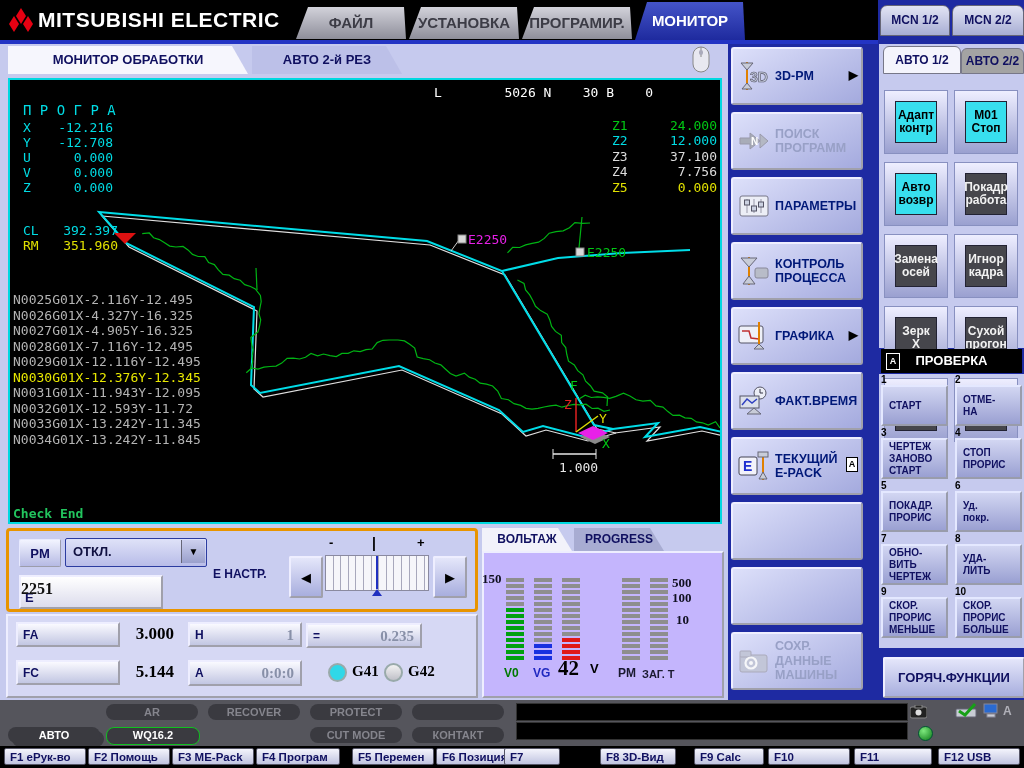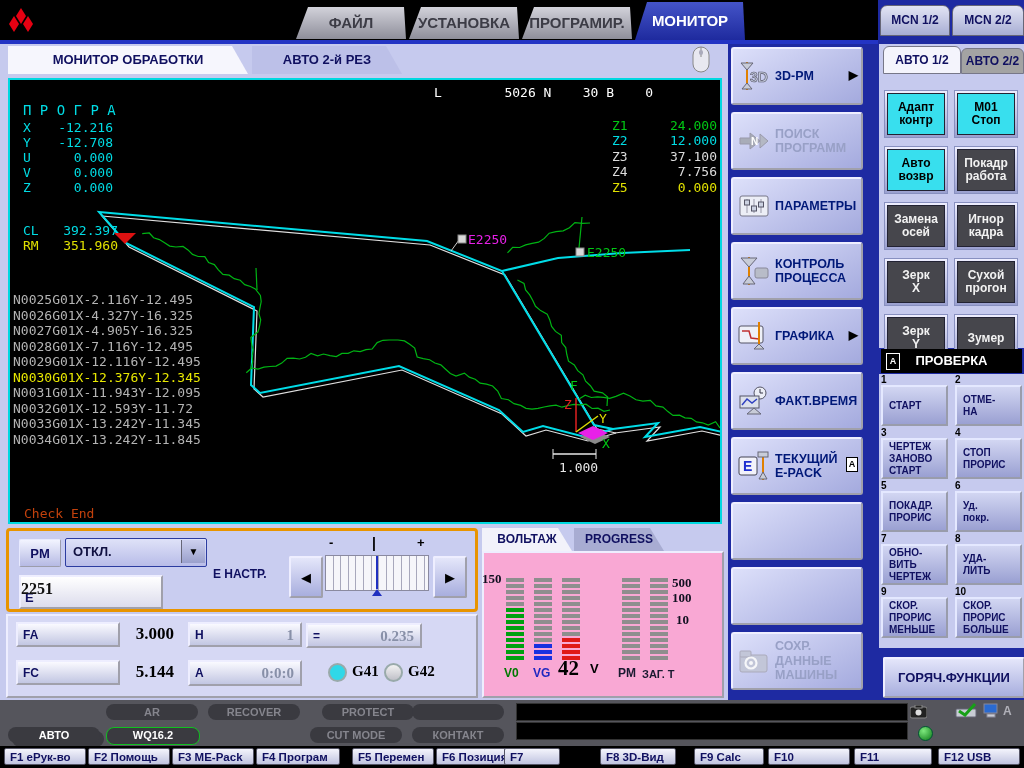--- a/index.html
+++ b/index.html
@@ -58,21 +58,21 @@
   #fieldspanel{position:absolute;left:6px;top:614px;width:472px;height:84px;background:#d6d8f4;border:2px outset #eef;box-sizing:border-box;}
   .fbox{position:absolute;height:25px;background:linear-gradient(#fafaff,#c2c6e2);border:2px outset #eef;box-sizing:border-box;}
   .fbox .fl{position:absolute;left:5px;top:4px;font-weight:bold;font-size:12px;color:#101060;}
   .fbox .fv{position:absolute;right:6px;top:3px;font-size:15px;color:#8890a8;}
   .fval{position:absolute;font-size:17px;color:#000;text-align:right;}
   .radio{position:absolute;width:15px;height:15px;border-radius:50%;border:2px solid #9aa;box-sizing:content-box;}
 
   
   .vtab{position:absolute;top:528px;height:23px;line-height:23px;text-align:center;font-weight:bold;font-size:12px;
         color:#101060;clip-path:polygon(0 0,calc(100% - 14px) 0,100% 100%,0 100%);}
-  #voltbody{position:absolute;left:482px;top:551px;width:242px;height:147px;background:#f9a8d4;border:2px outset #eef;box-sizing:border-box;}
+  #voltbody{position:absolute;left:482px;top:551px;width:242px;height:147px;background:#c4b5fd;border:2px outset #eef;box-sizing:border-box;}
   .bar{position:absolute;width:18px;top:25px;}
   .seg{width:18px;height:4px;margin-bottom:2px;}
   .vlab{position:absolute;font-weight:bold;font-size:12px;}
 
   
   #sidebar{position:absolute;left:731px;top:47px;width:132px;}
   .sbtn{position:relative;height:58px;margin-bottom:7px;background:linear-gradient(150deg,#dde0fa,#a4aade);
         border:2px outset #eef;border-radius:3px;display:flex;align-items:center;gap:5px;padding:0 5px;
         color:#001878;font-weight:bold;font-size:12.5px;white-space:pre-line;line-height:1.15;box-sizing:border-box;}
   .sbtn.disabled{color:#98a0c6;}
@@ -80,21 +80,21 @@
   .sbtn .badge{position:absolute;right:3px;top:18px;width:10px;height:13px;border:1px solid #000;background:#fff;
         color:#000;font-size:9px;font-weight:bold;text-align:center;line-height:13px;}
   .icw{width:32px;flex:0 0 32px;display:flex;justify-content:center;}
 
   
   .autotab{position:absolute;height:26px;line-height:26px;text-align:center;font-weight:bold;font-size:12px;color:#101060;
         border-radius:6px 6px 0 0;border:1px solid #778;}
   #rcolbg1{position:absolute;left:879px;top:44px;width:145px;height:304px;background:#c6caee;}
   #rcolbg2{position:absolute;left:879px;top:374px;width:145px;height:274px;background:#c6caee;}
   #togglegrid{position:absolute;left:884px;top:90px;display:grid;grid-template-columns:64px 64px;column-gap:6px;row-gap:8px;}
-  .tgl{height:42px;padding:2px;background:linear-gradient(#eef,#9aa0d0);border:1px solid #8890c0;box-sizing:content-box;}
+  .tgl{height:42px;padding:10px;background:linear-gradient(#eef,#9aa0d0);border:1px solid #8890c0;box-sizing:content-box;}
   .tgl .face{width:100%;height:100%;display:flex;align-items:center;justify-content:center;text-align:center;
         font-weight:bold;font-size:12px;line-height:1.05;white-space:pre-line;border:1px solid #223;box-sizing:border-box;}
   .tgl .on{background:#38dfee;color:#000;}
   .tgl .off{background:#46464c;color:#f2f2f2;}
   #vhead{position:absolute;left:881px;top:349px;width:141px;height:24px;background:#000;color:#fff;font-weight:bold;
         font-size:13px;text-align:center;line-height:24px;}
   #vhead .badge{position:absolute;left:5px;top:4px;width:12px;height:15px;border:1px solid #fff;color:#fff;
         font-size:9px;font-weight:bold;line-height:15px;}
   #verifygrid{position:absolute;left:881px;top:374px;width:141px;display:grid;grid-template-columns:67px 67px;column-gap:7px;}
   .vcell{margin-bottom:1px;}
@@ -119,20 +119,21 @@
 <body>
 
 <div id="root">
 
   <div id="topbar">
     <svg class="abs" style="left:8px;top:8px" width="26" height="24" viewBox="0 0 26 24">
       <polygon points="13,0 18,8 13,16 8,8" fill="#e60012"></polygon>
       <polygon points="8,8 13,16 8,24 3,16" fill="#e60012" transform="translate(-2,0)"></polygon>
       <polygon points="18,8 23,16 18,24 13,16" fill="#e60012" transform="translate(2,0)"></polygon>
     </svg>
+    <div id="brand">MITSUBISHI ELECTRIC</div>
     <div class="ttab" style="left:296px;width:110px">ФАЙЛ</div>
     <div class="ttab" style="left:409px;width:110px">УСТАНОВКА</div>
     <div class="ttab active" style="left:635px;width:110px">МОНИТОР</div>
     <div class="ttab" style="left:522px;width:110px">ПРОГРАМИР.</div>
   </div>
   <div class="mcntab" style="left:880px;width:68px">MCN 1/2</div>
   <div class="mcntab" style="left:952px;width:70px">MCN 2/2</div>
   <div id="blueline"></div>
 
   <div id="contentbg"></div>
@@ -243,21 +244,21 @@
         <div class="t" style="left: 3px; top: 227.5px; color: rgb(180, 180, 180);">N0026G01X-4.327Y-16.325</div>
         <div class="t" style="left: 3px; top: 243px; color: rgb(180, 180, 180);">N0027G01X-4.905Y-16.325</div>
         <div class="t" style="left: 3px; top: 258.5px; color: rgb(180, 180, 180);">N0028G01X-7.116Y-12.495</div>
         <div class="t" style="left: 3px; top: 274px; color: rgb(180, 180, 180);">N0029G01X-12.116Y-12.495</div>
         <div class="t" style="left: 3px; top: 289.5px; color: rgb(232, 232, 0);">N0030G01X-12.376Y-12.345</div>
         <div class="t" style="left: 3px; top: 305px; color: rgb(180, 180, 180);">N0031G01X-11.943Y-12.095</div>
         <div class="t" style="left: 3px; top: 320.5px; color: rgb(180, 180, 180);">N0032G01X-12.593Y-11.72</div>
         <div class="t" style="left: 3px; top: 336px; color: rgb(180, 180, 180);">N0033G01X-13.242Y-11.345</div>
         <div class="t" style="left: 3px; top: 351.5px; color: rgb(180, 180, 180);">N0034G01X-13.242Y-11.845</div>
       </div>
-    <div class="t" style="left:14px;top:426px;color:#c2410c;font-weight:normal">Check End</div>
+    <div class="t" style="left:3px;top:426px;color:#22c55e;font-weight:bold">Check End</div>
   </div>
 
   <div id="pmpanel">
     <div class="gradbox abs" style="left:10px;top:8px;width:40px;height:26px;font-size:13px">PM</div>
     <div id="dd">
       <span class="val">ОТКЛ.</span>
       <span class="arr">▼</span>
     </div>
     <div id="efield">
       <span class="abs" style="left:4px;bottom:2px;font-weight:bold;font-size:13px;color:#101060">E</span>
@@ -566,21 +567,21 @@
 БОЛЬШЕ</div>
       </div>
     </div>
   <div id="hotbtn" class="btn3d">ГОРЯЧ.ФУНКЦИИ</div>
 
   <div id="statusbar">
     <div id="pillsbox">
         <div class="pill" style="left: 12px; top: 4px; margin-top: 27px;">CS</div>
         <div class="pill" style="left: 106px; top: 4px;">AR</div>
         <div class="pill" style="left: 208px; top: 4px;">RECOVER</div>
-        <div class="pill" style="left: 322px; top: 4px;">PROTECT</div>
+        <div class="pill" style="left: 310px; top: 4px;">PROTECT</div>
         <div class="pill" style="left: 412px; top: 4px;"></div>
         <div class="pill lit" style="left: 8px; top: 27px;">АВТО</div>
         <div class="pill lit ring" style="left: 106px; top: 27px;">WQ16.2</div>
         <div class="pill" style="left: 208px; top: 27px; margin-top: 46px;">I/O</div>
         <div class="pill" style="left: 310px; top: 27px;">CUT MODE</div>
         <div class="pill" style="left: 412px; top: 27px;">КОНТАКТ</div>
       </div>
     <div class="strip" style="top:3px"></div>
     <div class="strip" style="top:22px"></div>
     <svg class="abs" style="left:910px;top:5px" width="17" height="14" viewBox="0 0 17 14">

